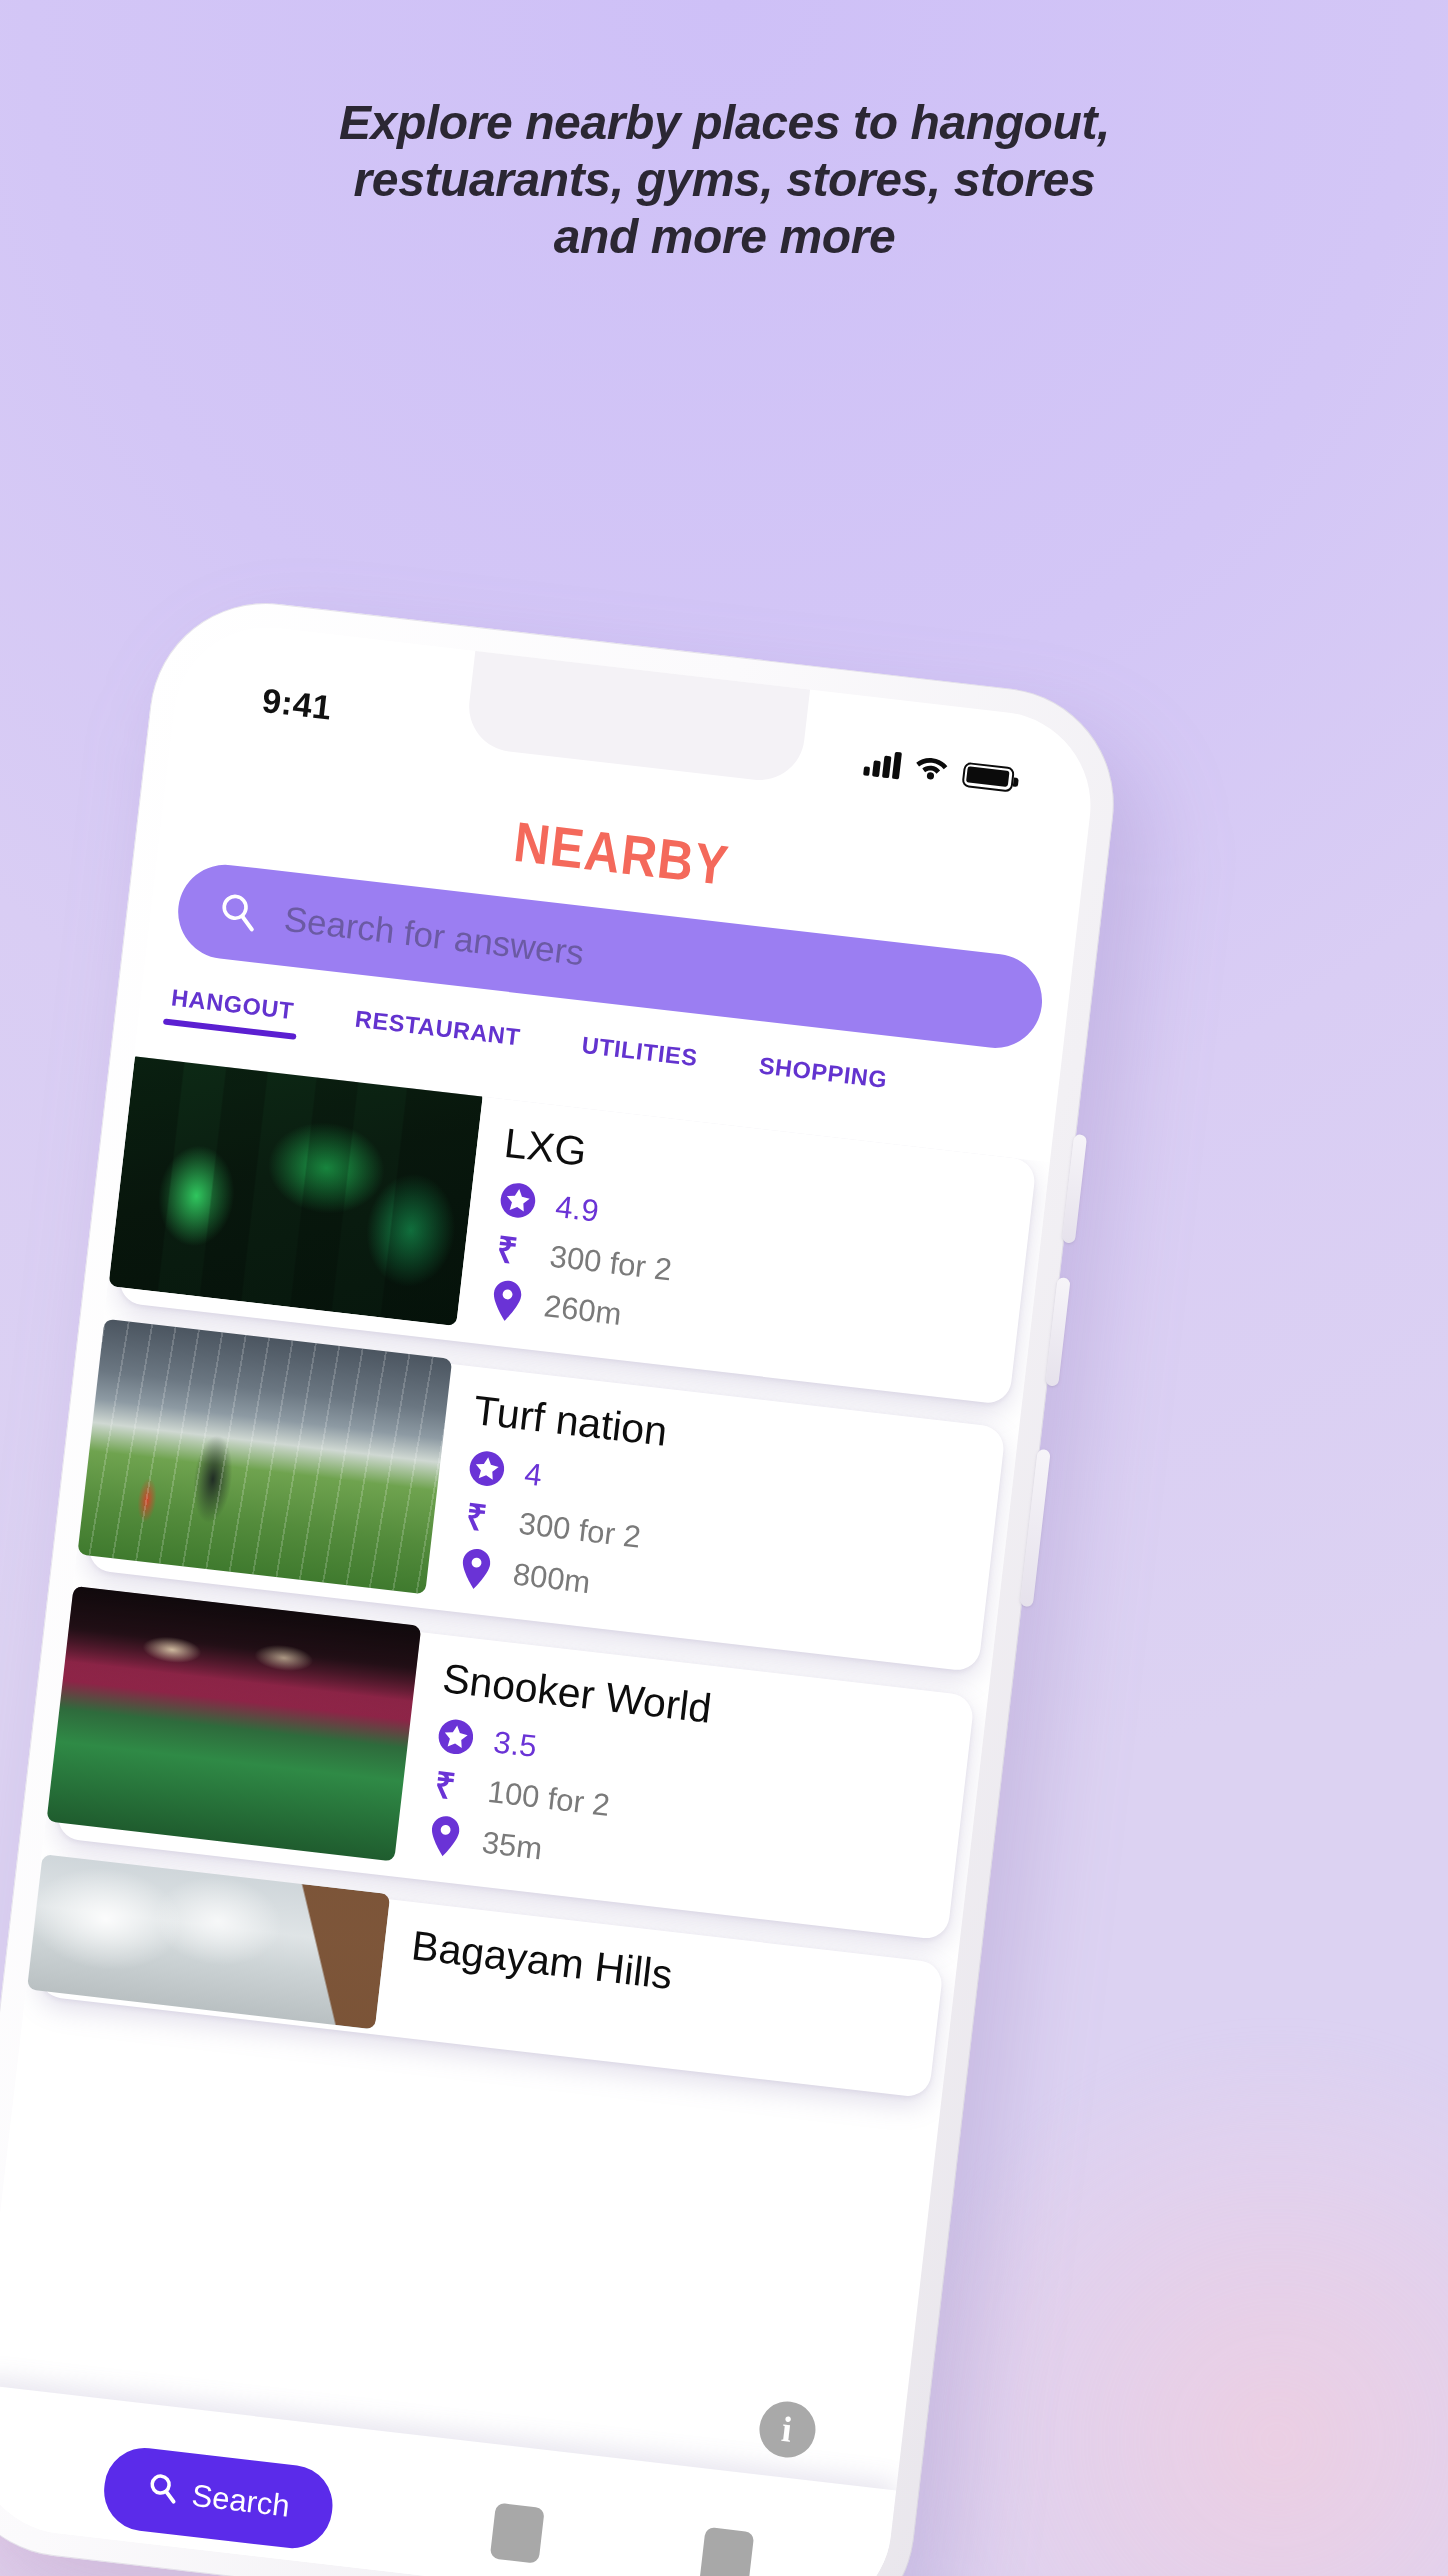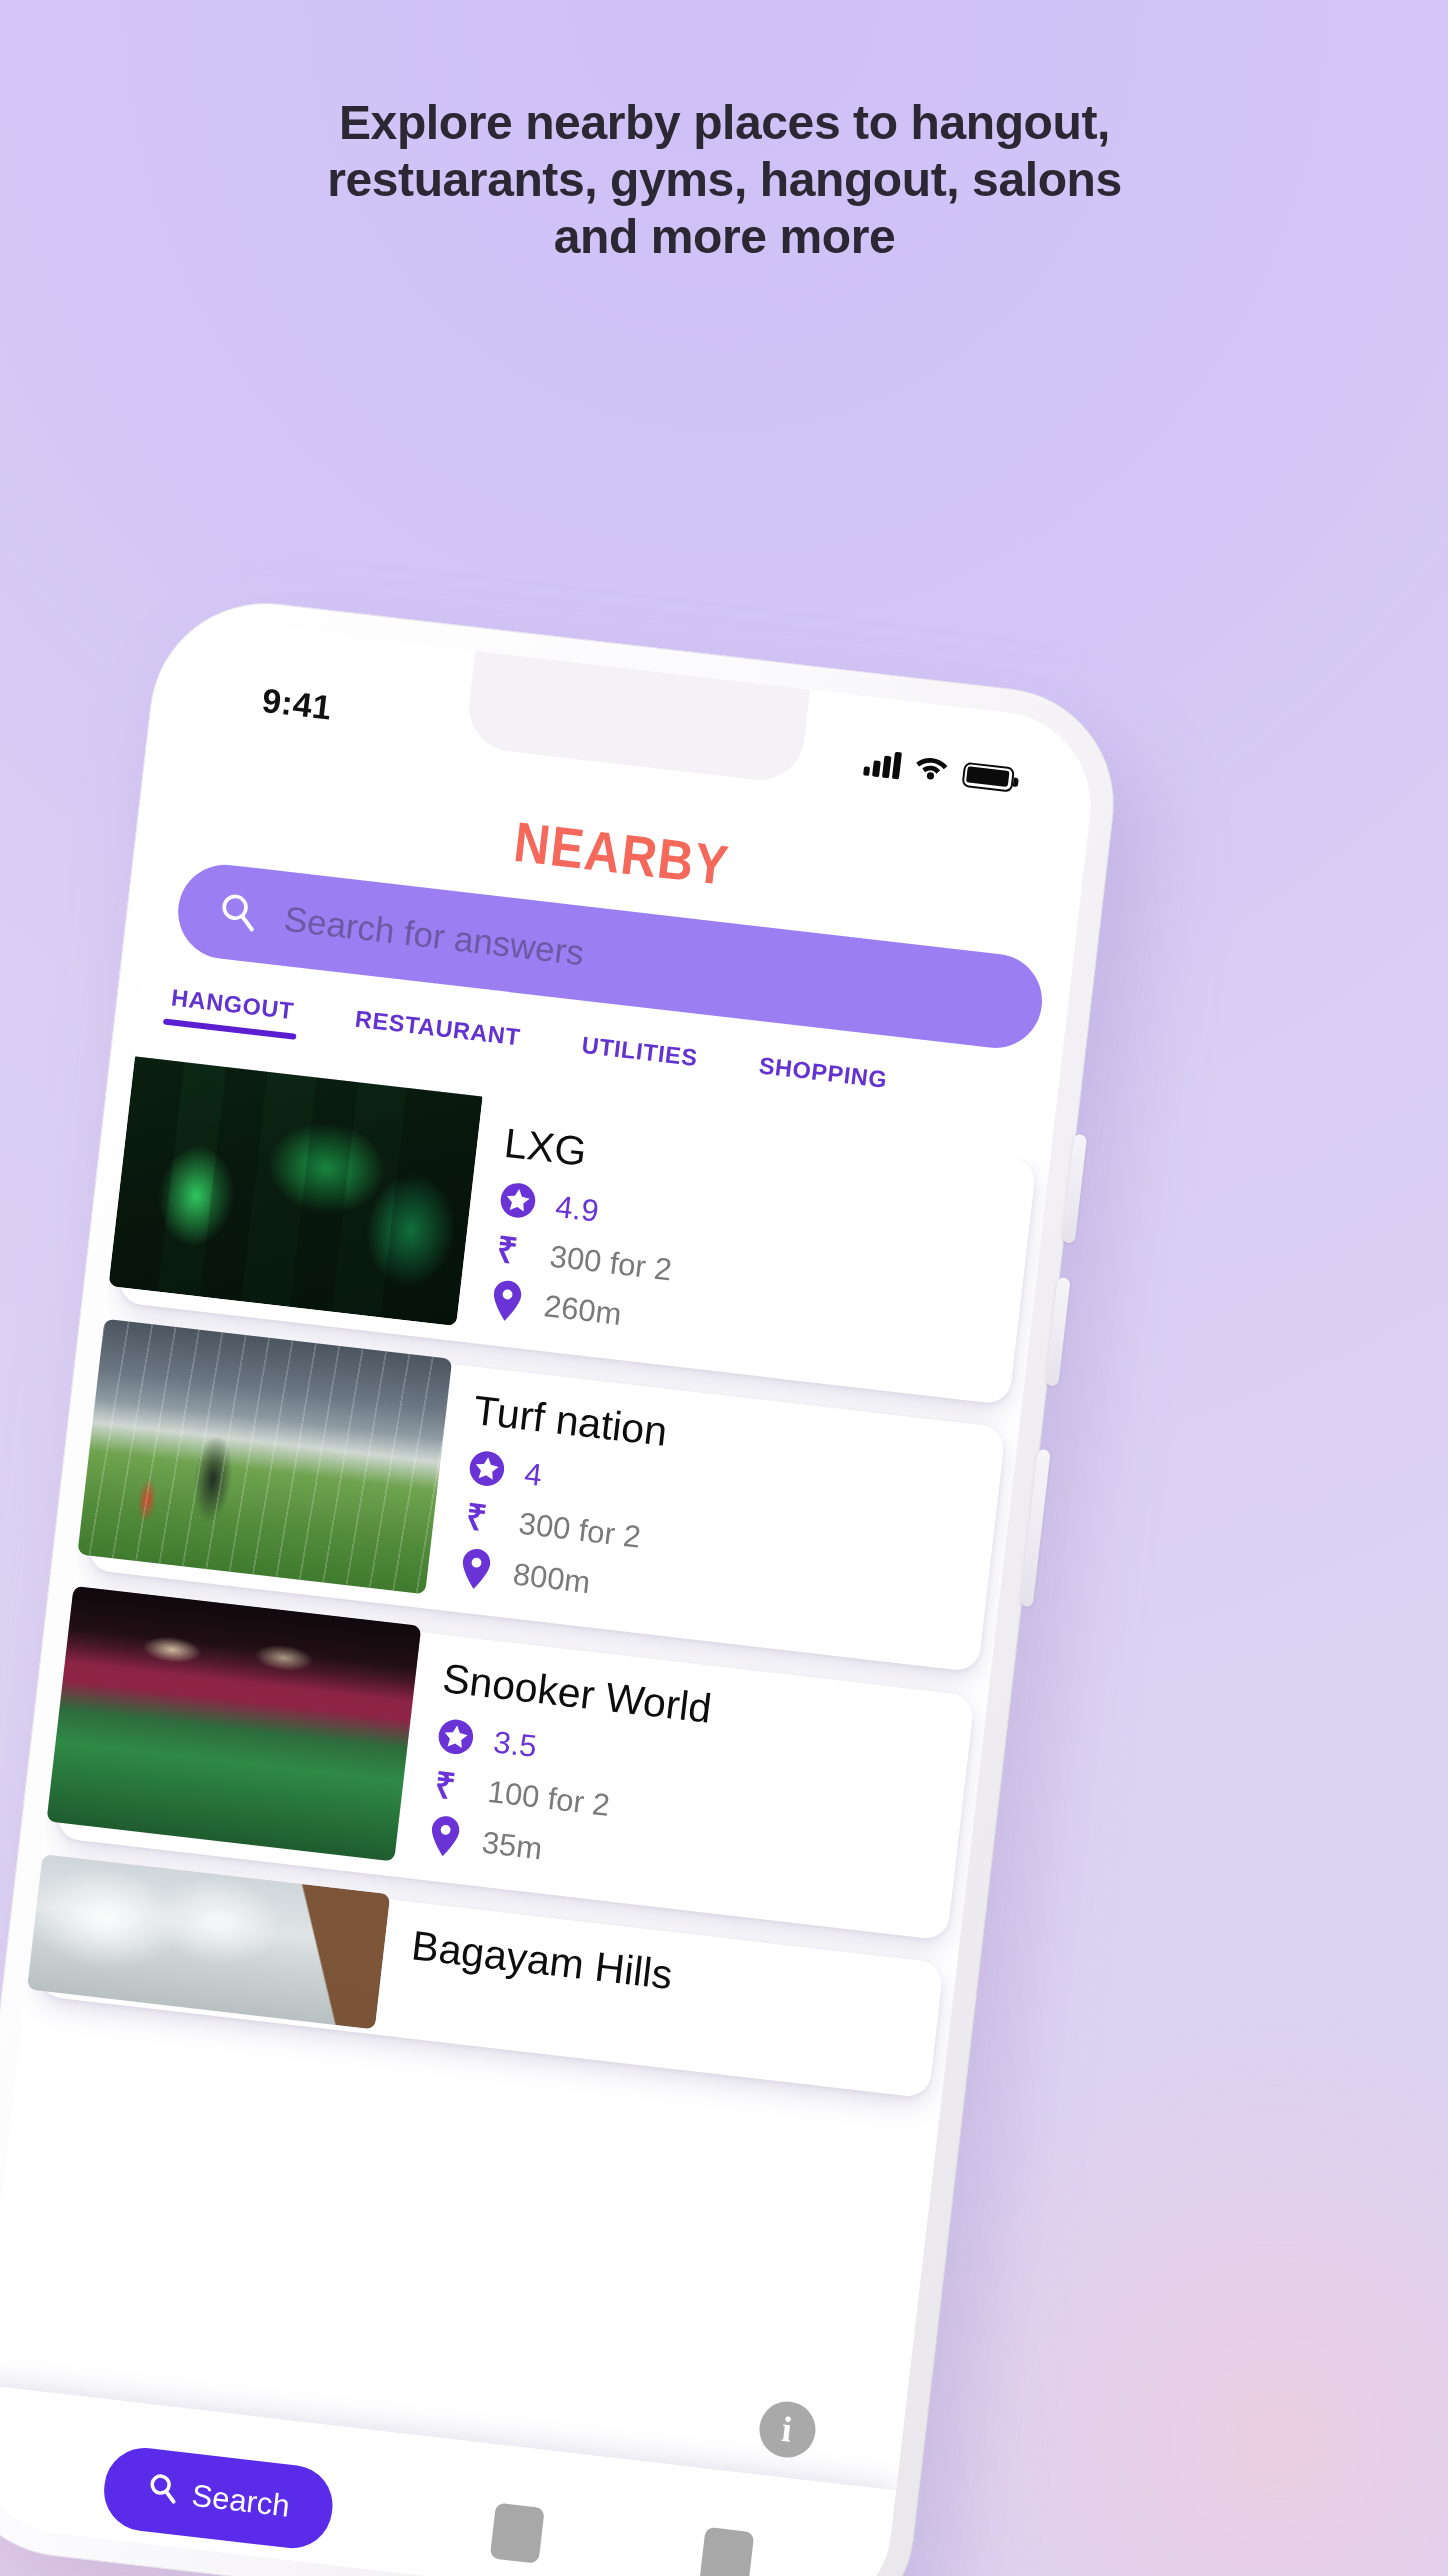--- a/index.html
+++ b/index.html
@@ -32,21 +32,21 @@
 
   
   #headline{
     position:absolute; top:94px; left:0; width:1449px;
     text-align:center;
     font-size:48px; line-height:1.0;
     font-weight:700;
     letter-spacing:-0.4px;
     color:#2b2733;
   }
-  #headline .ln{ display:block; padding:4.5px 0; }
+  #headline .ln{ display:block; padding:4.5px 0;font-style:italic; }
 
   
   #phone-wrap{
     position:absolute;
     left:138px; top:634px;
     width:1023px; height:2010px;
     transform:rotate(6.6deg);
     transform-origin:38% 10%;
   }
   #phone-shadow{
@@ -289,21 +289,21 @@
 </head>
 <body>
 
 <div id="bg">
   <div id="bg-blush-left"></div>
   <div id="bg-blush-right"></div>
 </div>
 
 <div id="headline">
   <span class="ln">Explore nearby places to hangout,</span>
-  <span class="ln">restuarants, gyms, hangout, salons</span>
+  <span class="ln">restuarants, gyms, stores, stores</span>
   <span class="ln">and more more</span>
 </div>
 
 <div id="phone-wrap">
   <div id="phone-shadow"></div>
   <div id="phone-body">
 
     <div class="side-btn" id="btn-volume-up"></div>
     <div class="side-btn" id="btn-volume-down"></div>
     <div class="side-btn" id="btn-power"></div>

